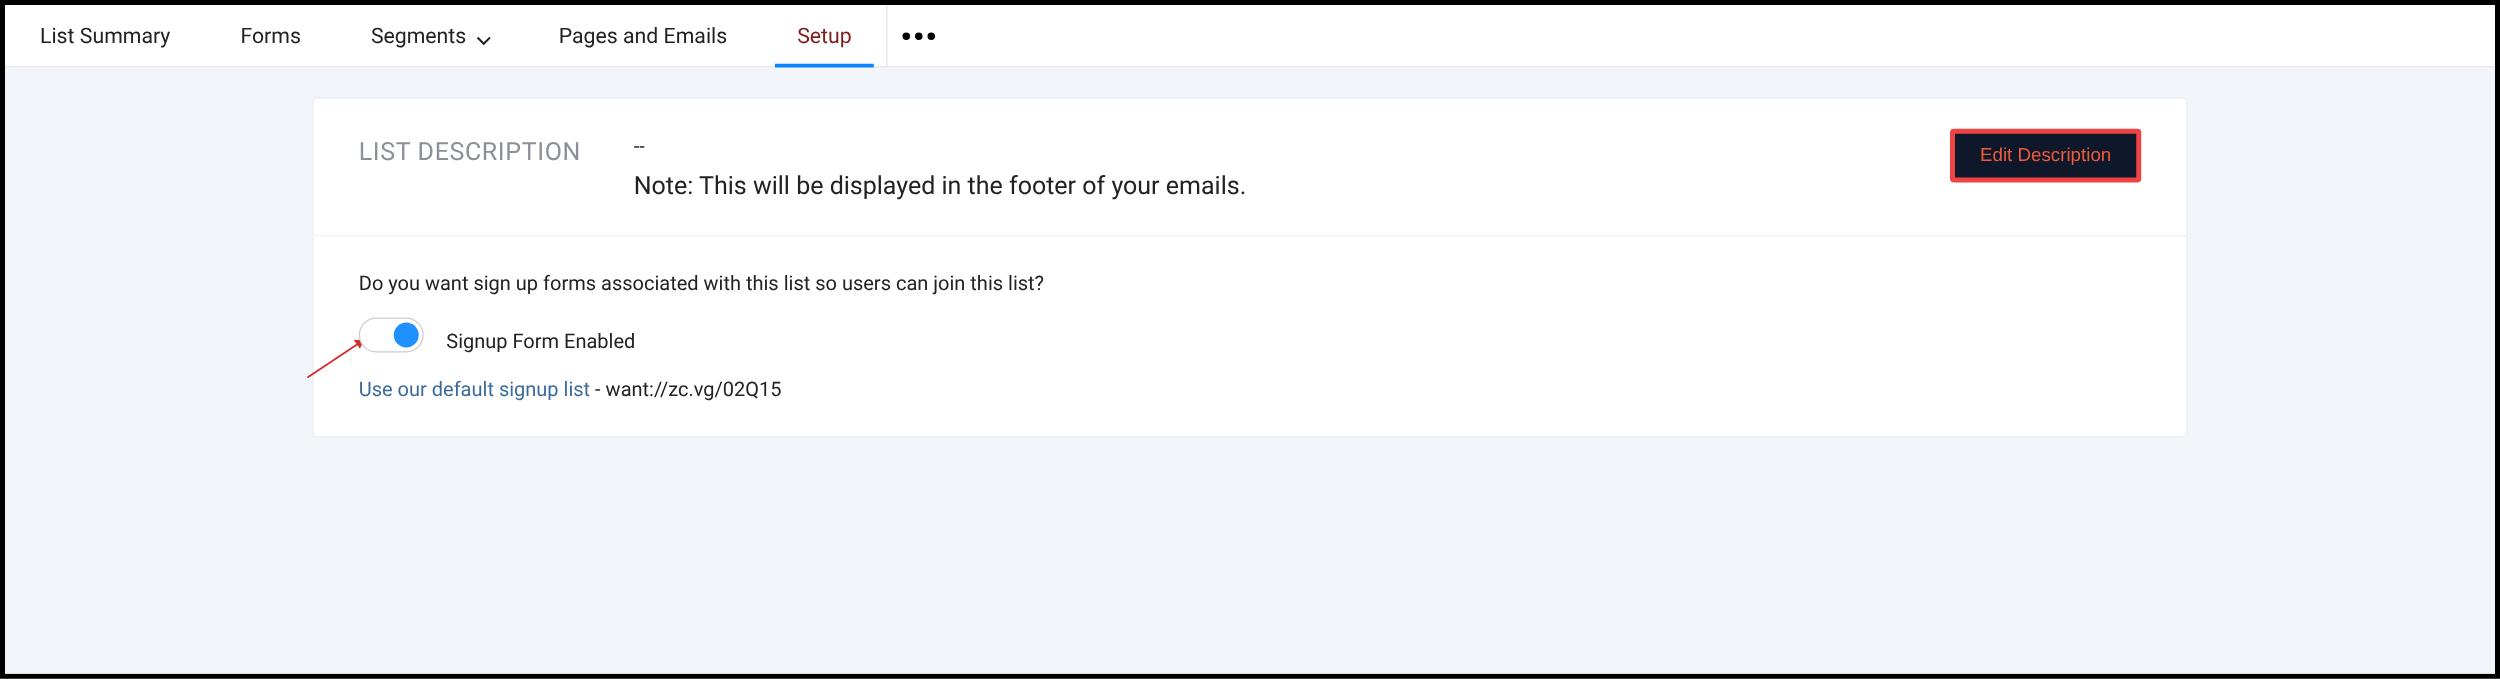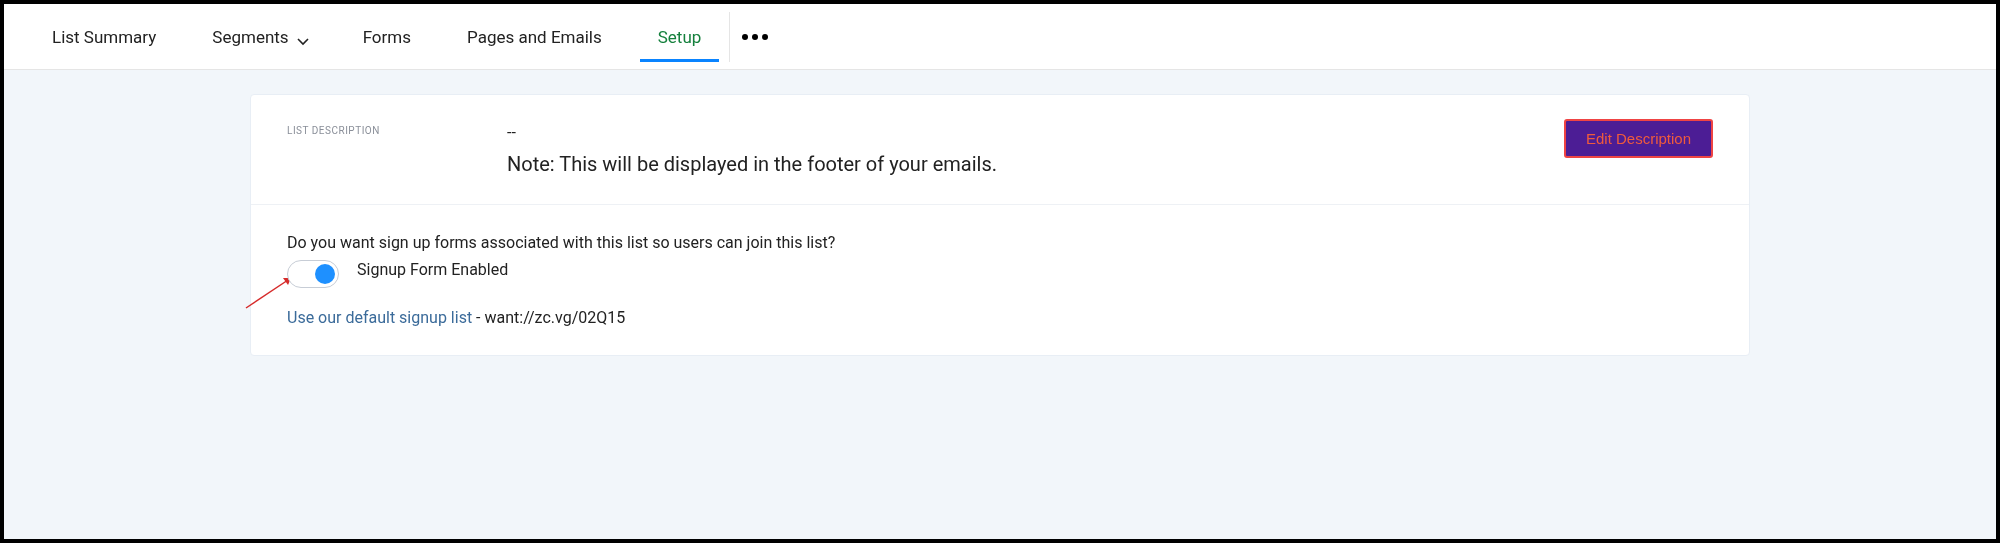--- a/index.html
+++ b/index.html
@@ -7,38 +7,37 @@
       font-family: -apple-system, BlinkMacSystemFont, "Segoe UI", Roboto, sans-serif;
       background: #fff;
       width: 2000px;
       height: 543px;
       border: 4px solid #000;
       overflow: hidden;
     }
     .tabs {
       display: flex;
       align-items: center;
-      height: 66px;
+      height: 50px;
       border-bottom: 1px solid #e5e5e5;
       background: #fff;
-      padding-left: 20px;
       position: relative;
     }
     .tab {
       padding: 0 28px;
       height: 50px;
       display: flex;
       align-items: center;
       font-size: 17px;
       color: #222;
       cursor: pointer;
       position: relative;
     }
     .tab.with-chevron { gap: 8px; }
-    .tab.active { color: #15803d; }
+    .tab.active { color: #7f1d1d; }
     .tab.active::after {
       content: "";
       position: absolute;
       bottom: 0;
       left: 10px;
       right: 10px;
       height: 3px;
       background: #0a84ff;
     }
     .chevron-down {
@@ -71,54 +70,54 @@
     .section {
       display: flex;
       padding: 28px 36px;
       border-bottom: 1px solid #eef1f5;
       position: relative;
     }
     .section:last-child { border-bottom: none; }
     .section-label {
       width: 220px;
       flex-shrink: 0;
-      font-size: 10px;
+      font-size: 20px;
       letter-spacing: 0.5px;
       color: #8a8f99;
       text-transform: uppercase;
       padding-top: 2px;
     }
     .section-content {
       flex: 1;
       font-size: 16px;
       color: #222;
     }
     .desc-value { margin-bottom: 10px; }
     .note { font-size: 20px; color: #222; }
     .edit-btn {
       position: absolute;
       right: 36px;
       top: 24px;
-      border: 2px solid #ef4444;
+      border: 4px solid #ef4444;
       color: #f05b3c;
-      background: #4c1d95;
+      background: #0f172a;
       padding: 9px 20px;
       border-radius: 3px;
       font-size: 15px;
       cursor: pointer;
     }
     .blurred {
       filter: blur(5px);
       color: #777;
       user-select: none;
     }
-    .signup-question { margin-bottom: 8px; }
+    .signup-question { margin-bottom: 18px; }
     .toggle-row {
       display: flex;
-      align-items: flex-start;
+      align-items: flex-end;
       gap: 18px;
       margin-bottom: 20px;
       position: relative;
     }
     .toggle {
       width: 52px;
       height: 28px;
       border: 1px solid #c7cdd6;
       border-radius: 14px;
       background: #fff;
@@ -146,29 +145,29 @@
       width: 60px;
       height: 40px;
       pointer-events: none;
     }
   </style>
 </head>
 <body>
 
 <div class="tabs">
   <div class="tab">List Summary</div>
+  <div class="tab">Forms</div>
   <div class="tab with-chevron">
     <span>Segments</span>
     <span class="chevron-down">
       <svg viewBox="0 0 12 12" width="12" height="12">
           <path d="M1 3 L6 8 L11 3" stroke="#222" stroke-width="1.6" fill="none"></path>
         </svg>
     </span>
   </div>
-  <div class="tab">Forms</div>
   <div class="tab">Pages and Emails</div>
   <div class="tab active">Setup</div>
   <div class="more-tab">
     <span class="dots">
       <span class="dot"></span>
         <span class="dot"></span>
         <span class="dot"></span>
     </span>
   </div>
 </div>

